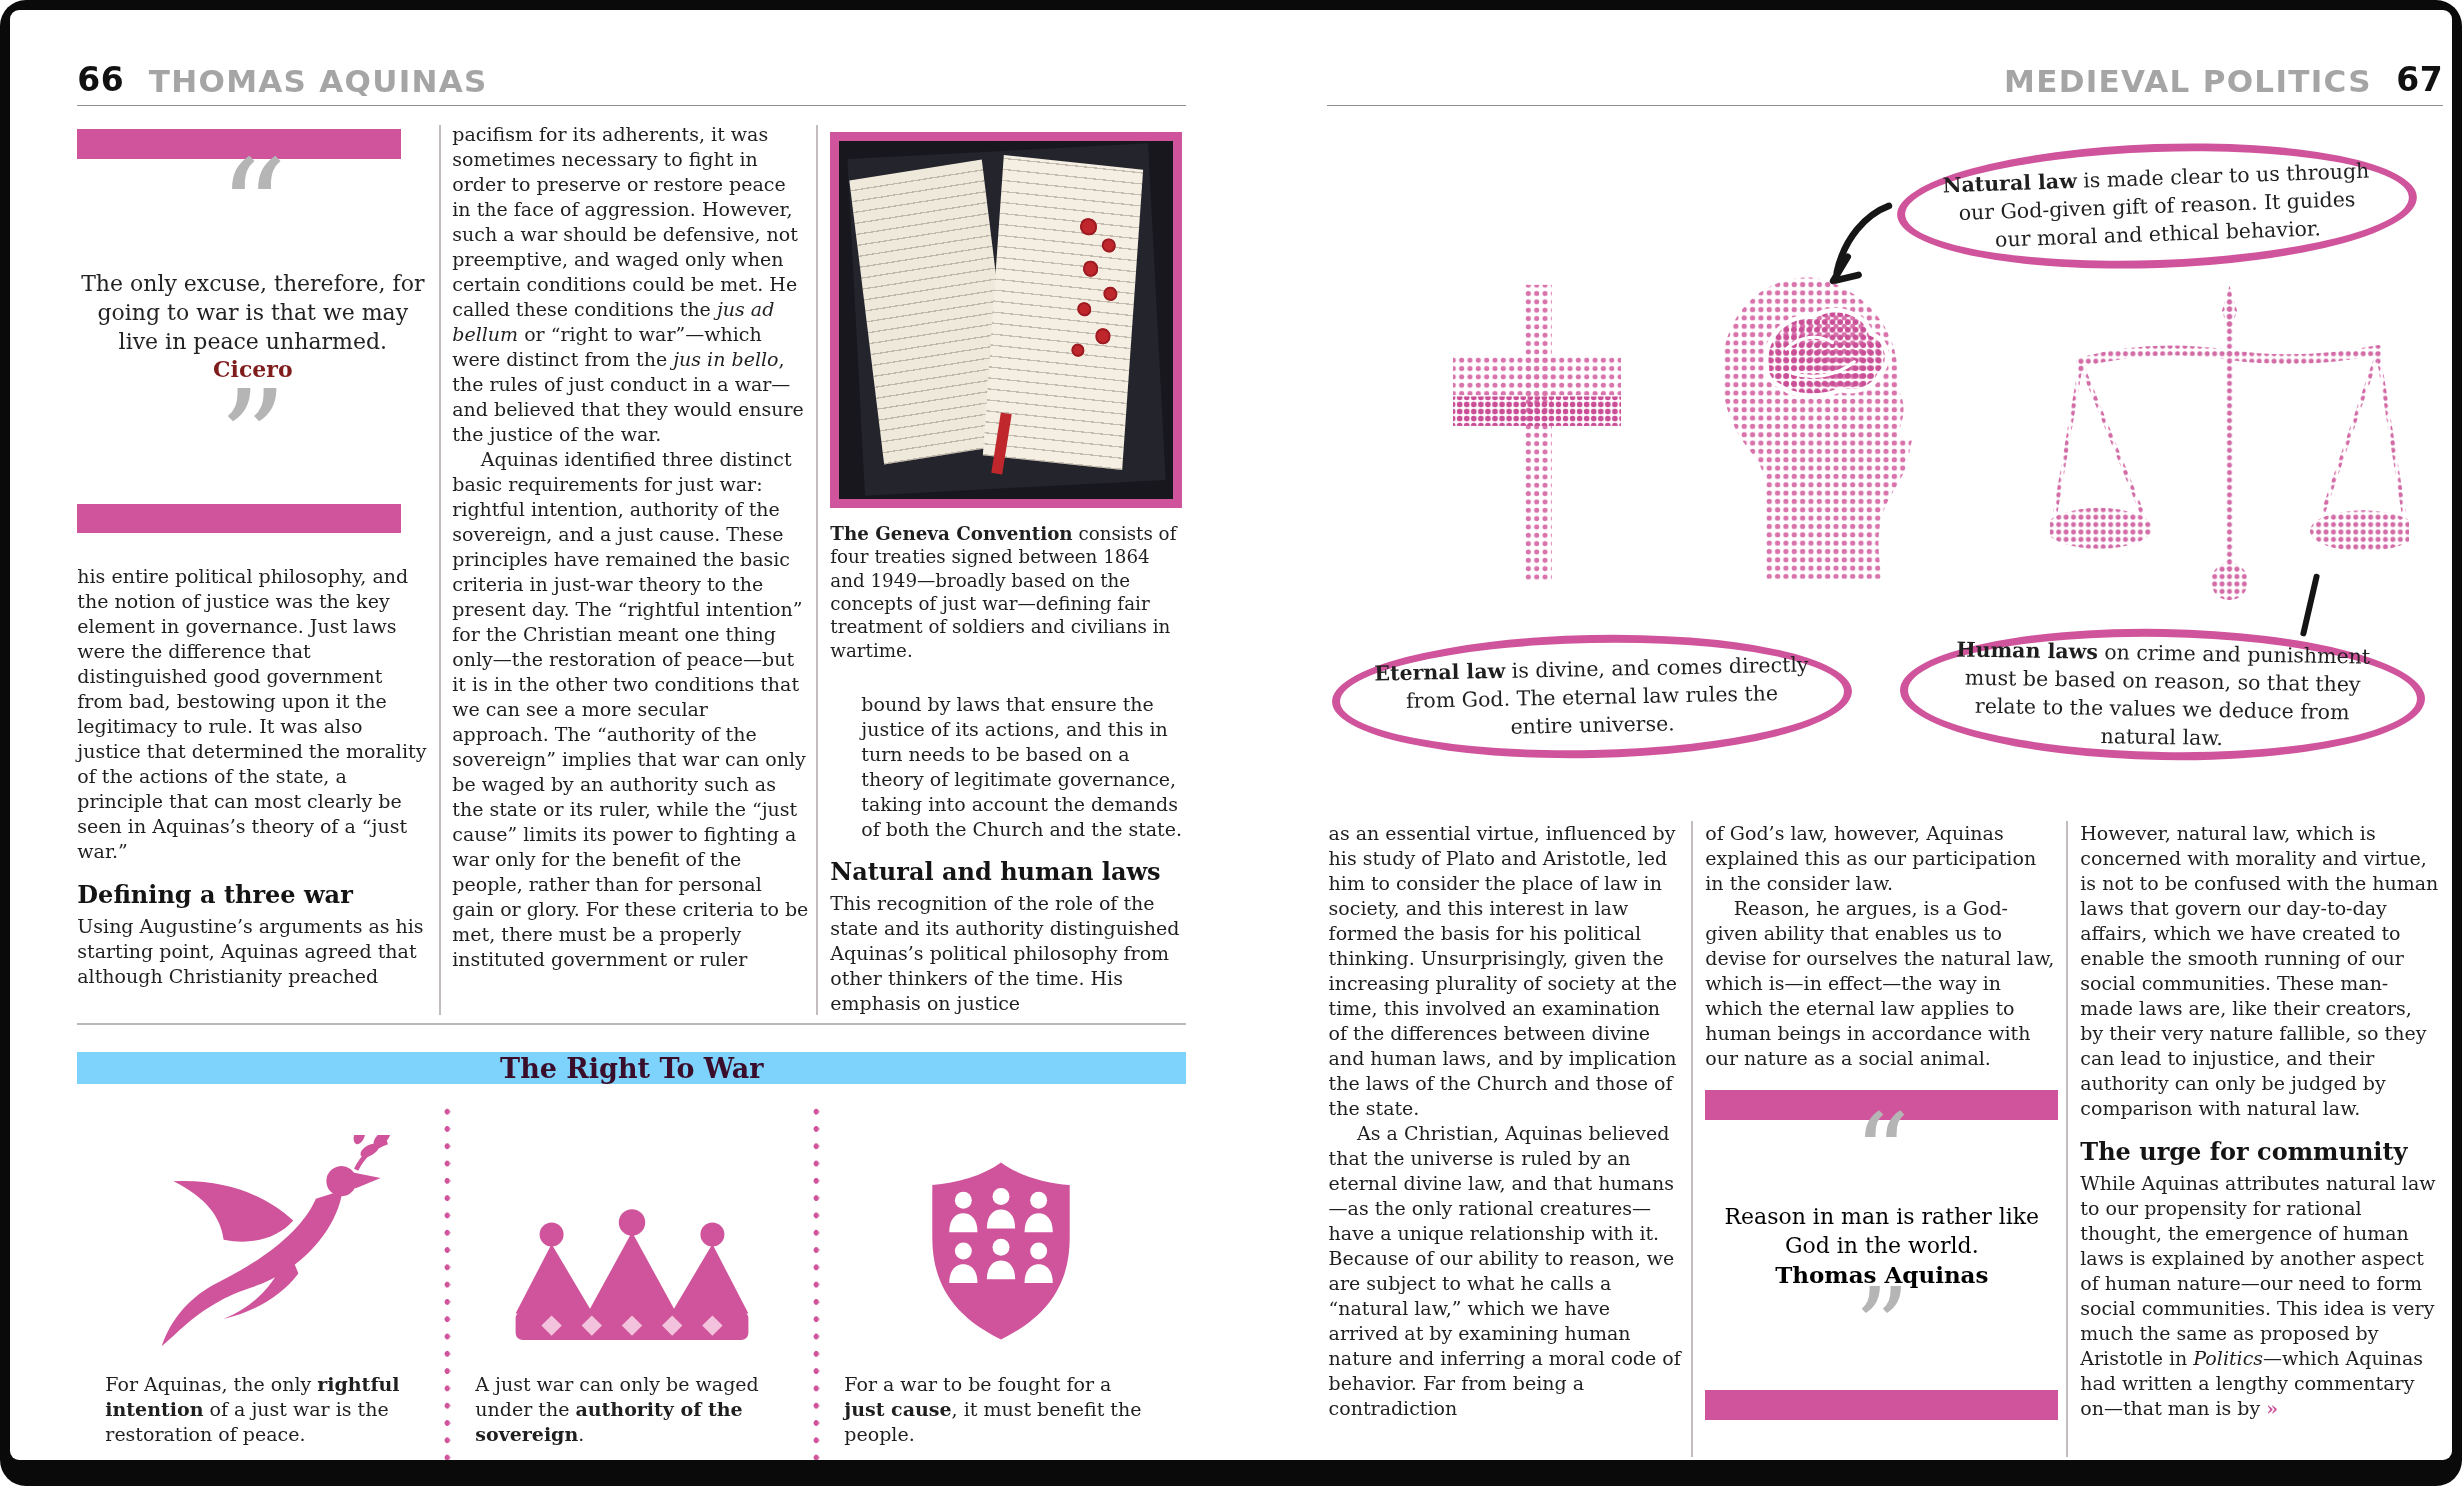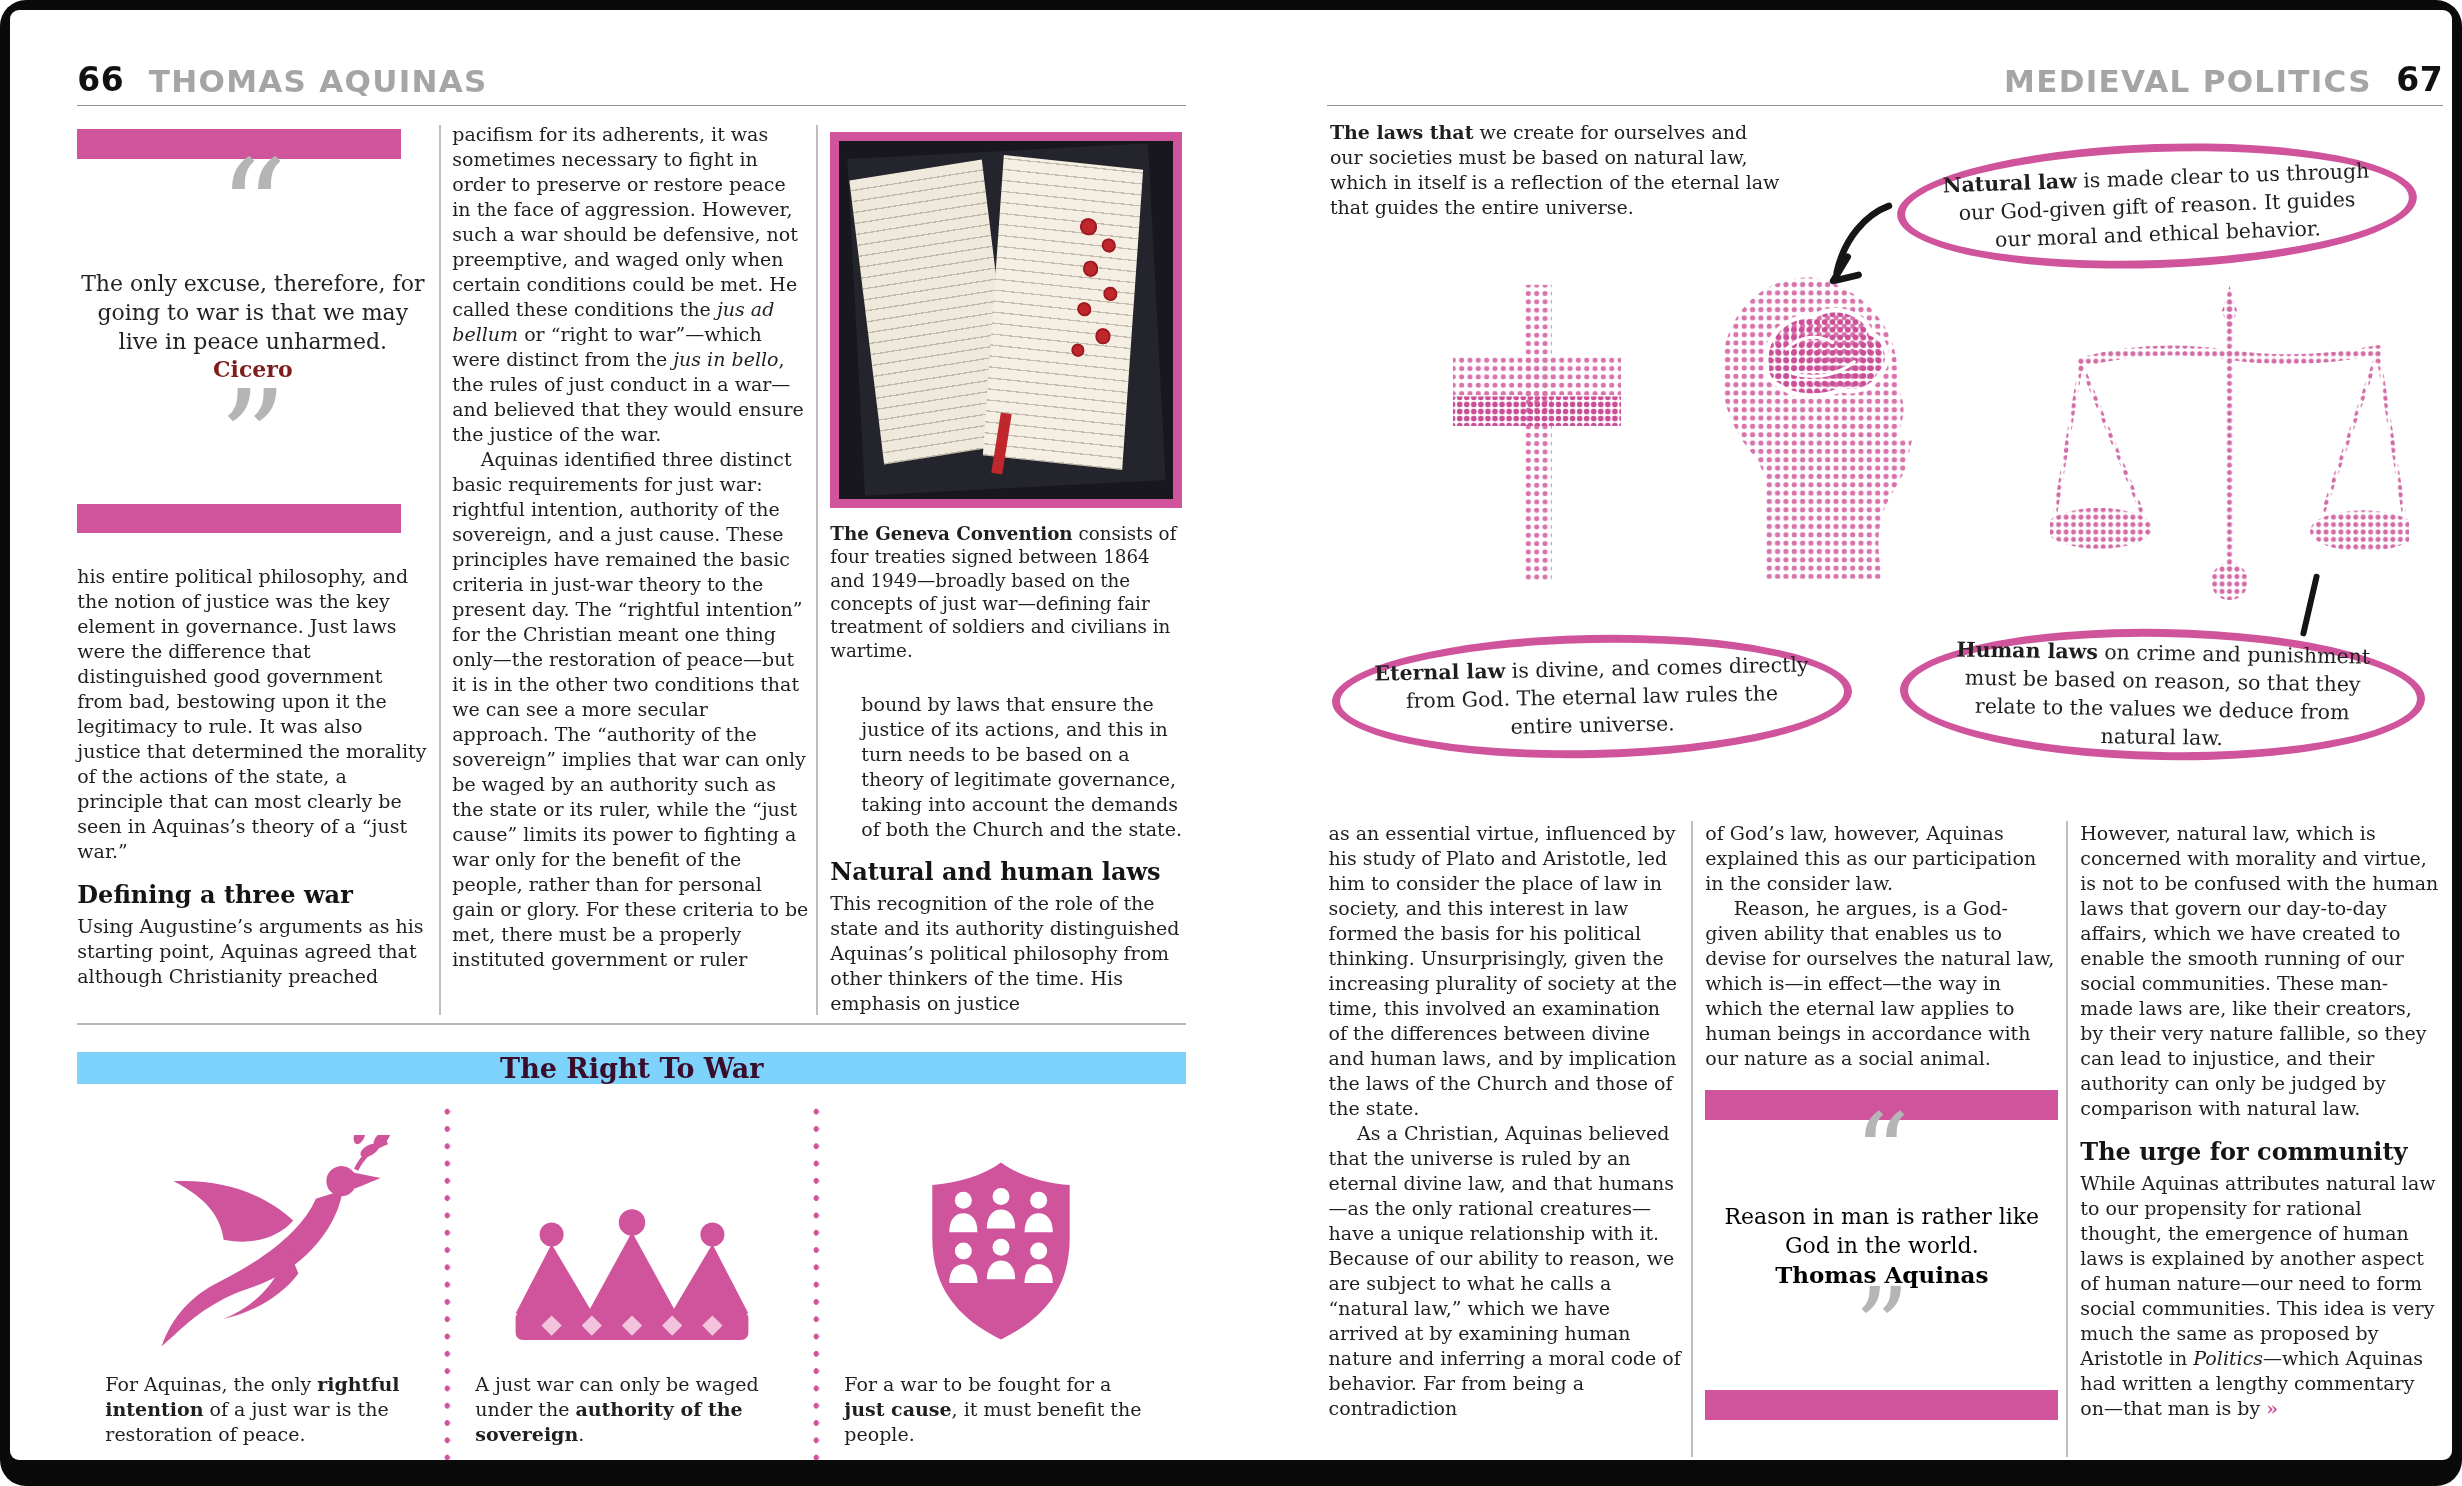--- a/index.html
+++ b/index.html
@@ -235,23 +235,20 @@
       <p class="cellcap"><span>For a war to be fought for a </span><span class="lead">just cause</span><span>, it must benefit the people.</span></p>
     </div>
   </div>
 
   <div class="rpage">
     <div class="phead right">
       <span class="ttl">MEDIEVAL POLITICS</span>
       <span class="num">67</span>
     </div>
 
-    <div class="intro">
-      <p><span class="lead">The laws that</span><span> we create for ourselves and our societies must be based on natural law, which in itself is a reflection of the eternal law that guides the entire universe.</span></p>
-    </div>
 
     <div class="bubble bubble-n">
       <p><span class="lead">Natural law</span><span> is made clear to us through our God-given gift of reason. It guides our moral and ethical behavior.</span></p>
     </div>
 
     <svg class="arrow-svg" width="103" height="103" viewBox="0 0 170 170">
       <path d="M150 8 C112 22 76 62 64 118" stroke="#161616" stroke-width="11" fill="none" stroke-linecap="round"></path>
       <path d="M58 132 L100 122 M58 132 L82 92" stroke="#161616" stroke-width="11" fill="none" stroke-linecap="round"></path>
     </svg>
 

